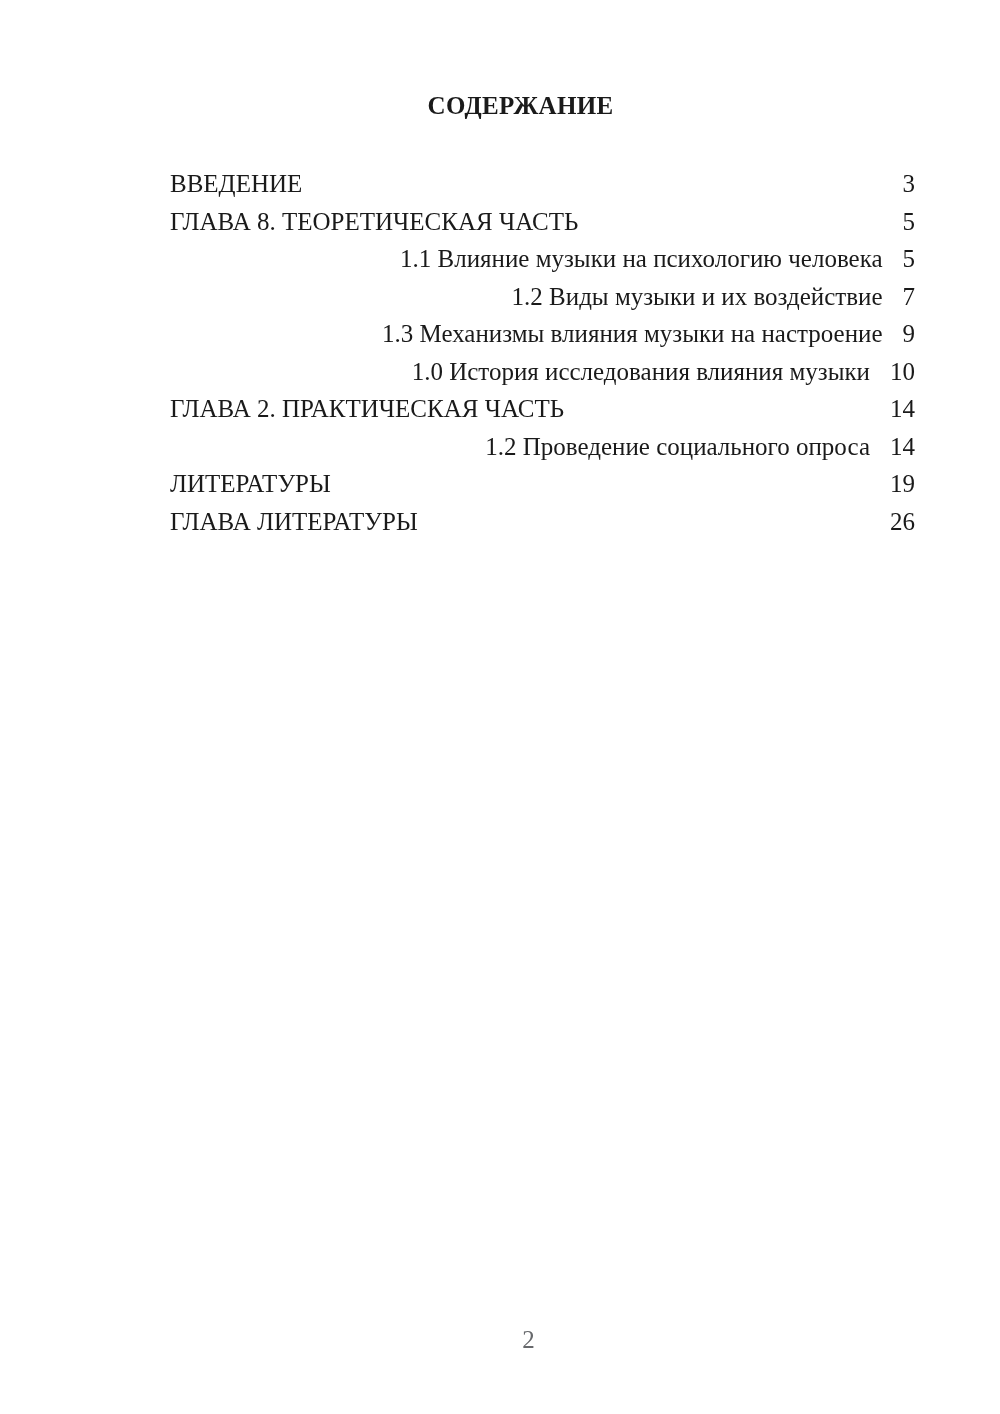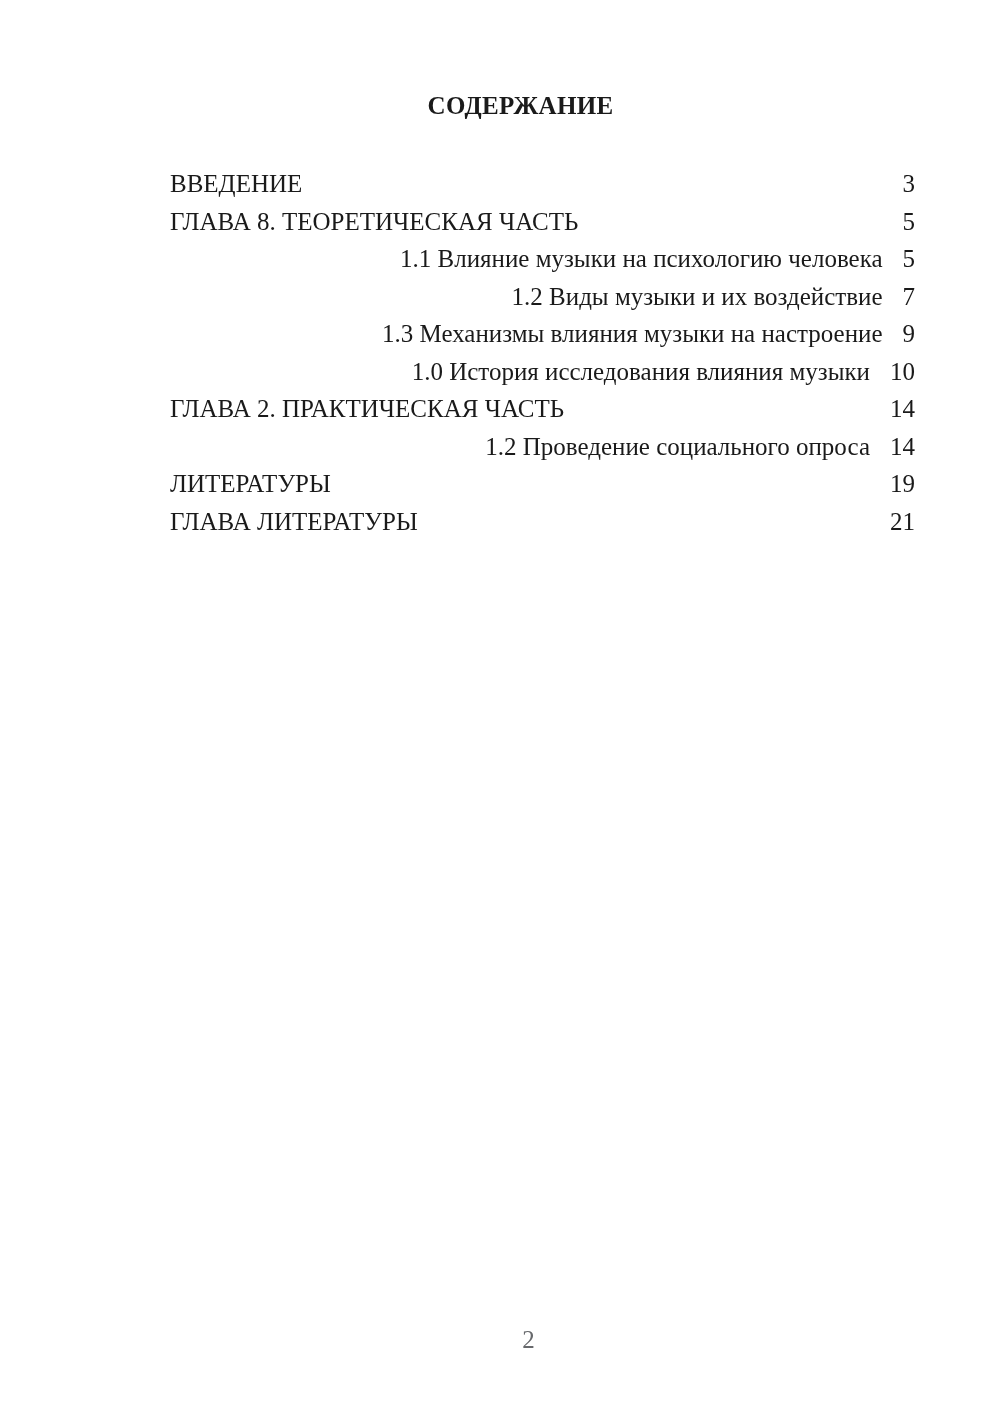--- a/index.html
+++ b/index.html
@@ -115,20 +115,20 @@
     </div>
 
 
     <div class="toc-row">
       <span class="toc-label">ЛИТЕРАТУРЫ</span>
       <span class="toc-page">19</span>
     </div>
 
     <div class="toc-row">
       <span class="toc-label">ГЛАВА ЛИТЕРАТУРЫ</span>
-      <span class="toc-page">21</span>
+      <span class="toc-page">26</span>
     </div>
 
   </div>
 
   <div class="footer-page">2</div>
 
 </div>
 
 </body></html>

